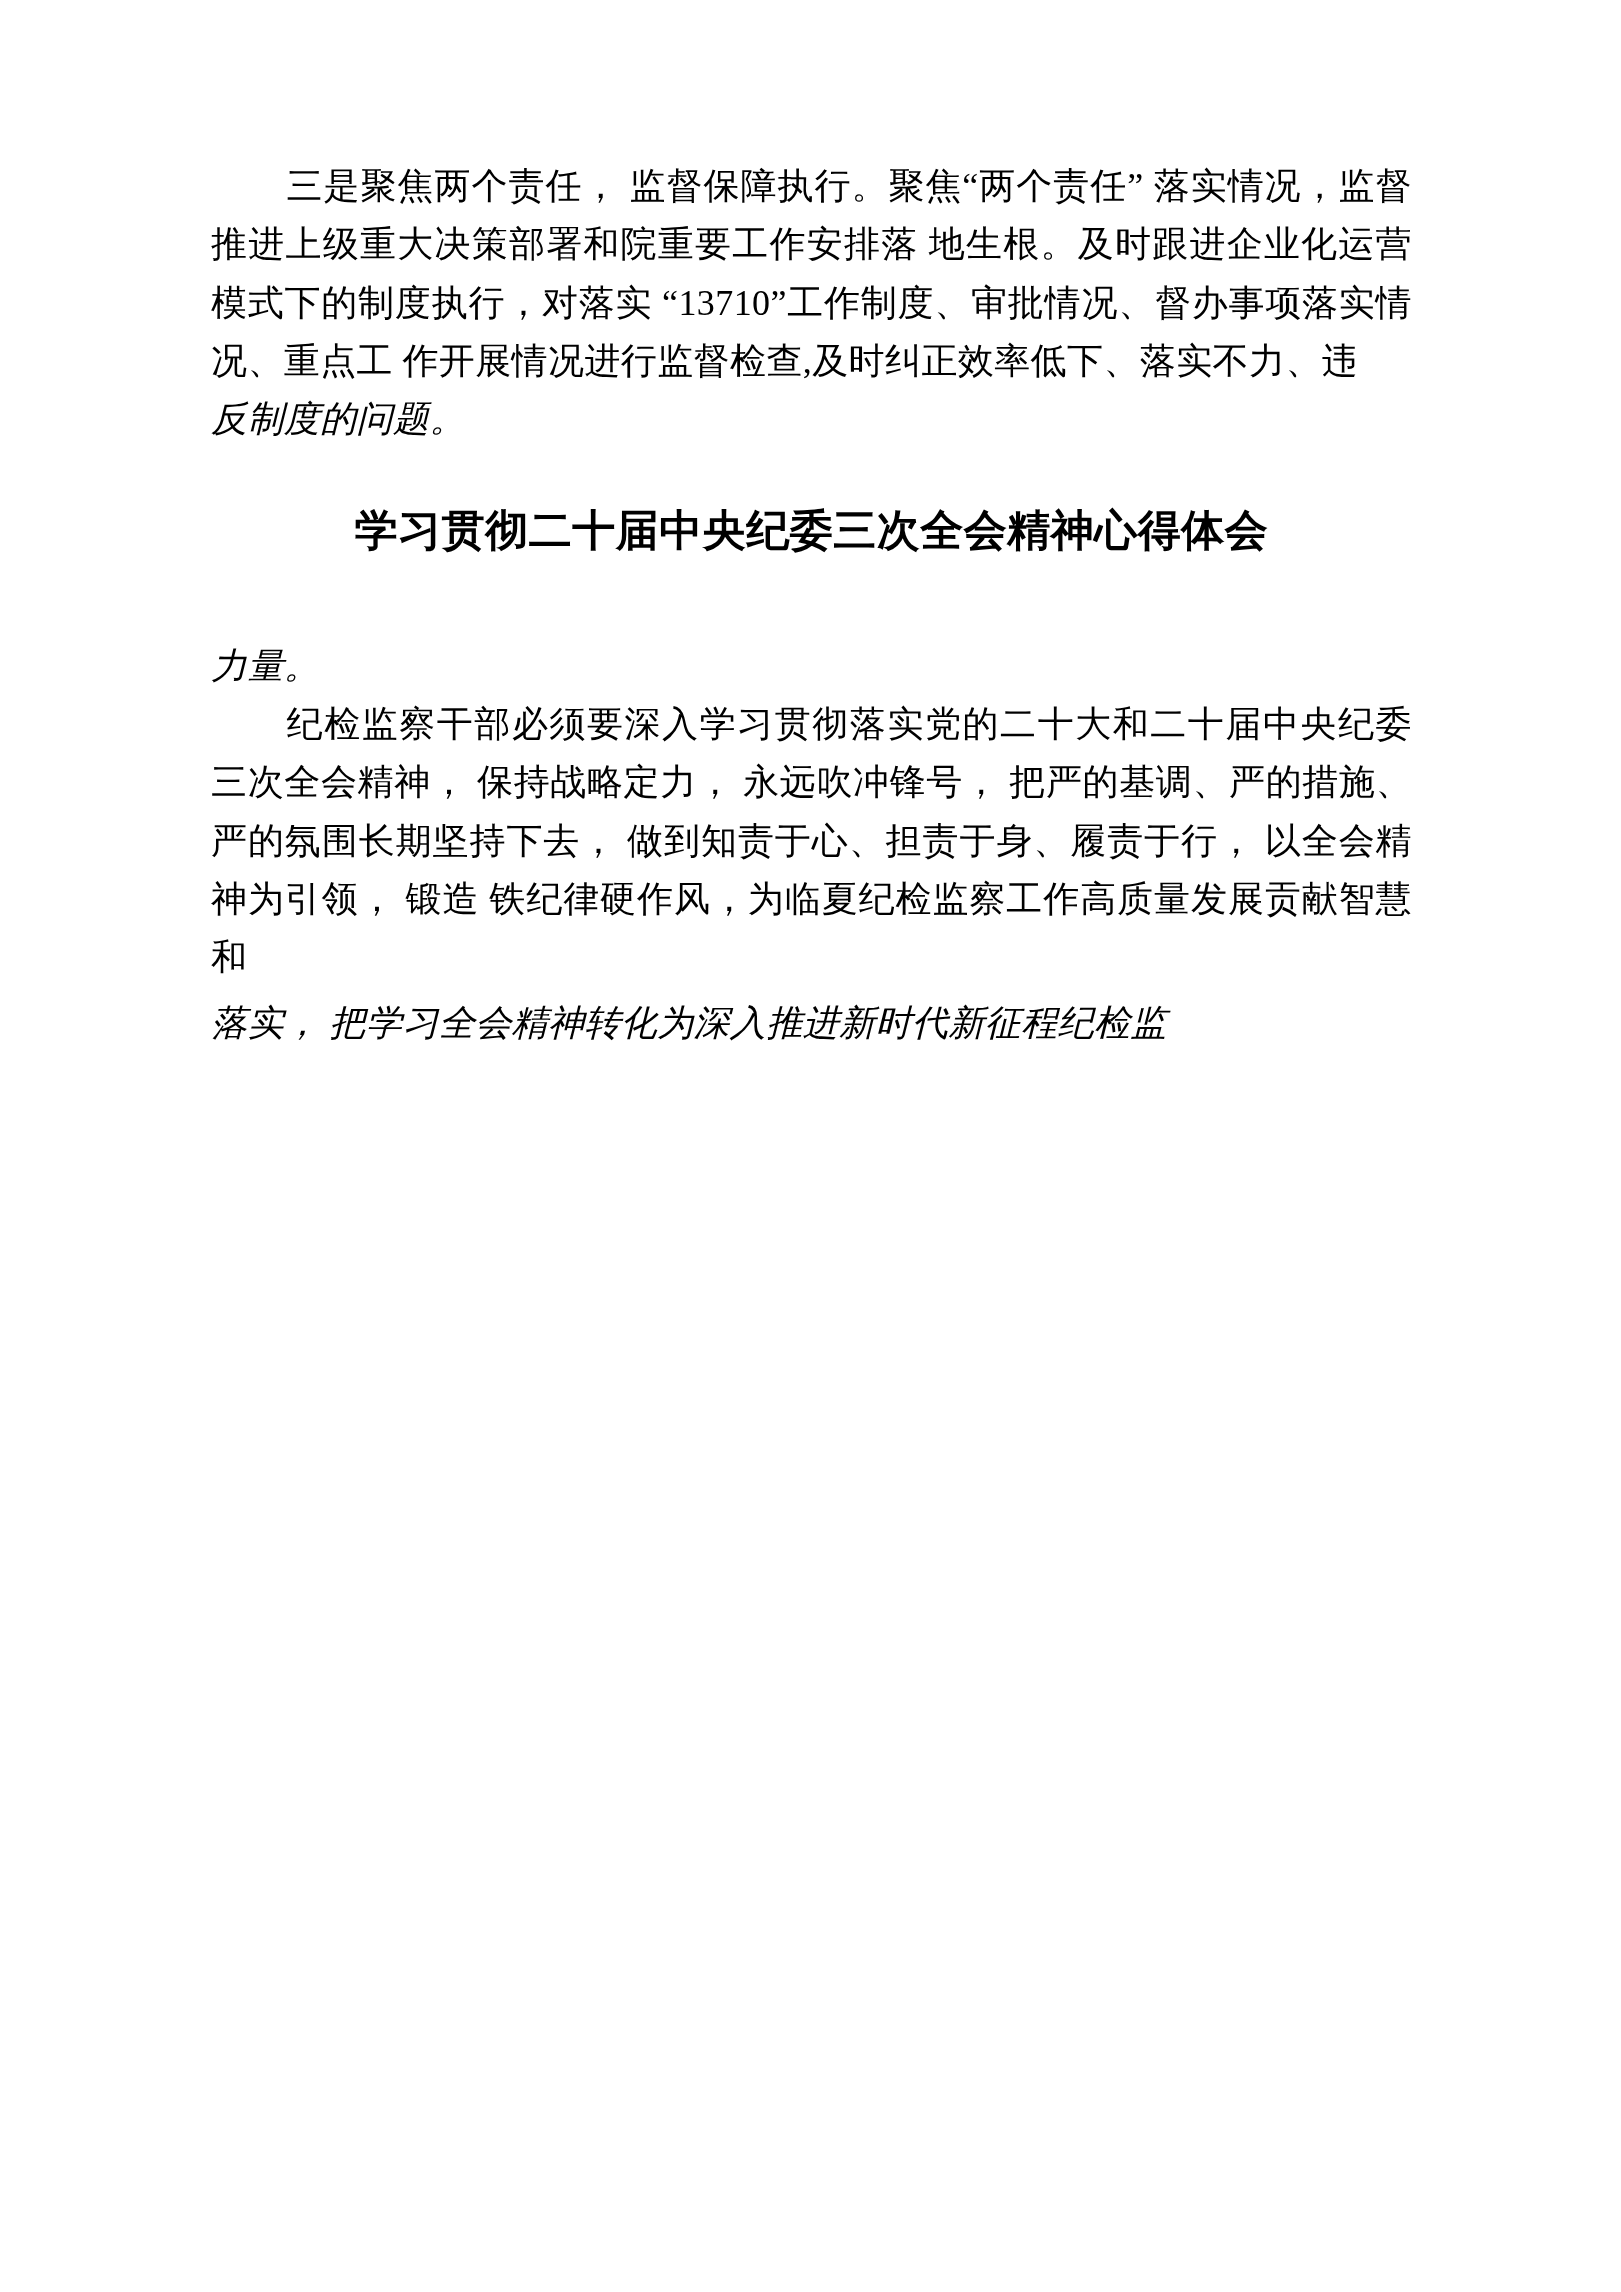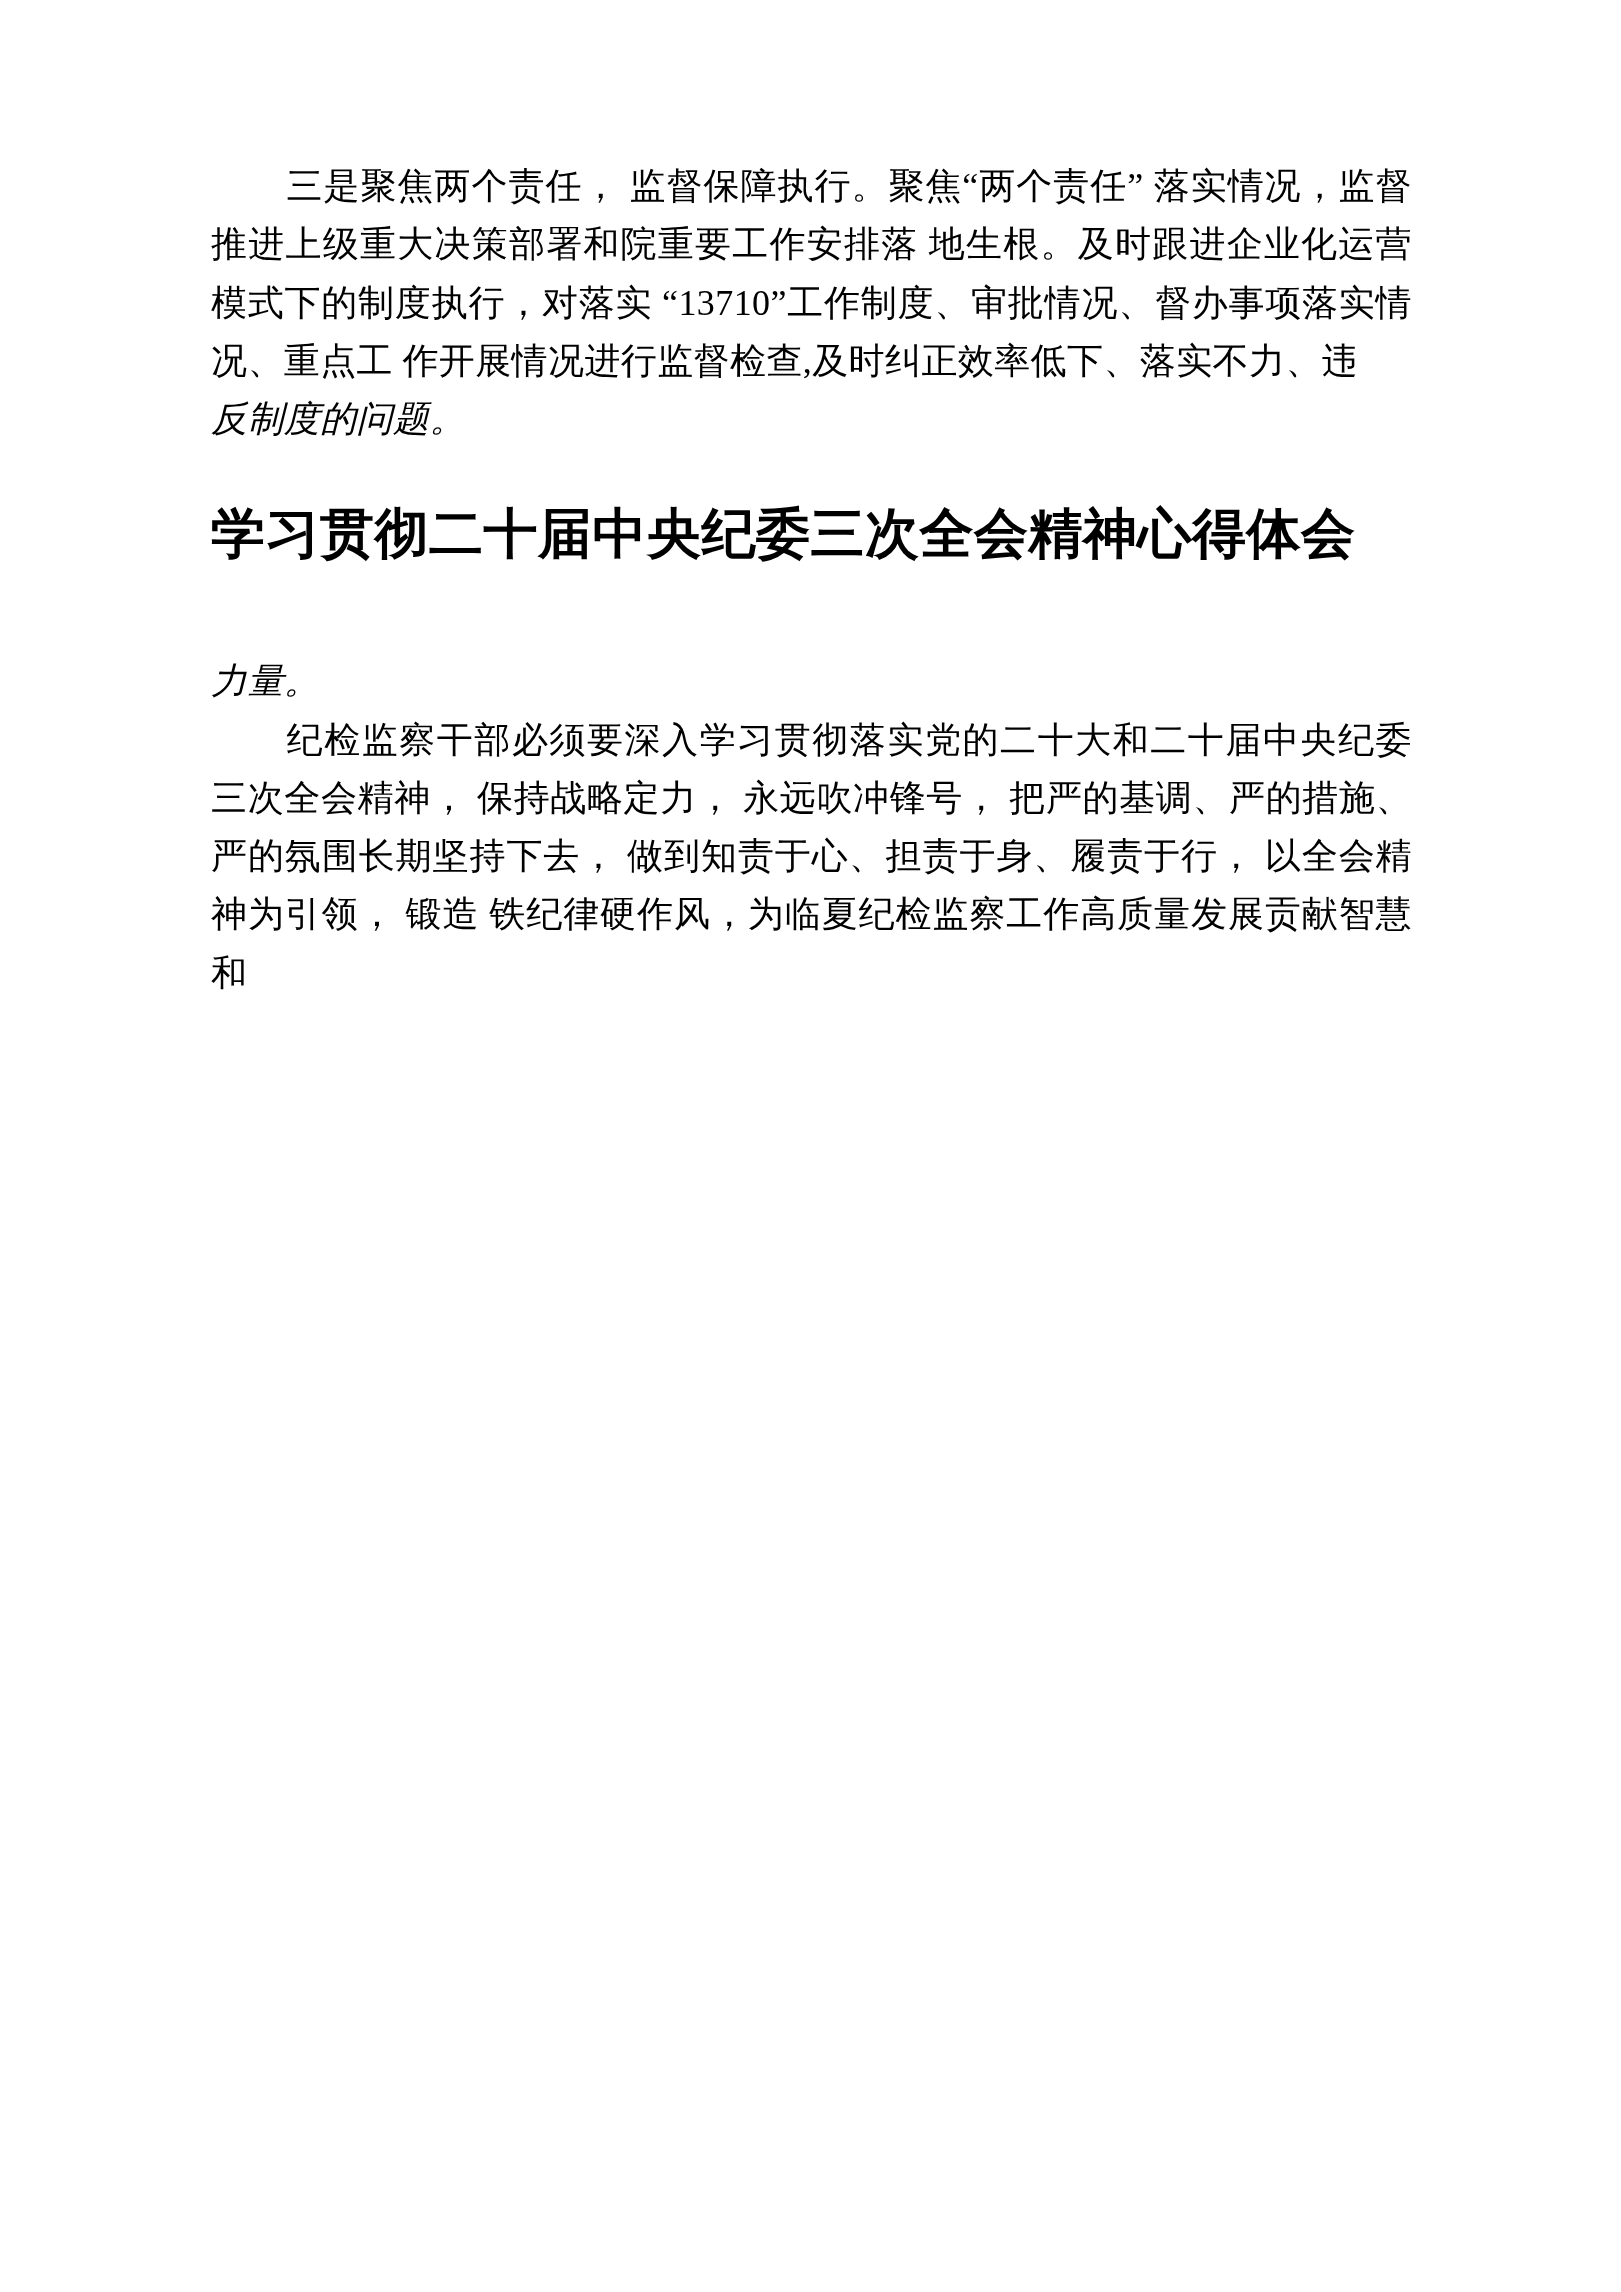--- a/index.html
+++ b/index.html
@@ -29,24 +29,25 @@
     line-height: 1.62;
     text-align: justify;
     text-justify: inter-ideograph;
     margin: 0;
     letter-spacing: 0.4px;
   }
   .para.indent {
     text-indent: 2.1em;
   }
   .heading {
-    font-family: Liberation Mono, monospace;
+    font-family: Liberation Serif, serif;
     font-weight: bold;
-    font-size: 54px;
+    font-size: 43px;
     line-height: 1.42;
+    text-align: center;
     letter-spacing: 0.5px;
     margin: 0;
   }
   .sp-after-p1 { height: 51px; }
   .sp-after-heading { height: 76px; }
   .sp-para { height: 7.8px; }
   .tight { margin-top: 0; font-style: italic; }
 </style>
 </head>
 <body>
@@ -64,16 +65,17 @@
 
     <div class="sp-after-heading"></div>
 
     <p class="para tight">力量。</p>
 
     <p class="para indent">纪检监察干部必须要深入学习贯彻落实党的二十大和二十届中央纪委三次全会精神， 保持战略定力， 永远吹冲锋号， 把严的基调、严的措施、严的氛围长期坚持下去， 做到知责于心、担责于身、履责于行， 以全会精神为引领， 锻造 铁纪律硬作风，为临夏纪检监察工作高质量发展贡献智慧和</p>
 
     <div class="sp-para"></div>
 
 
+    <p class="para tight">落实， 把学习全会精神转化为深入推进新时代新征程纪检监</p>
 
   </div>
 </div>
 
 
 </body></html>

